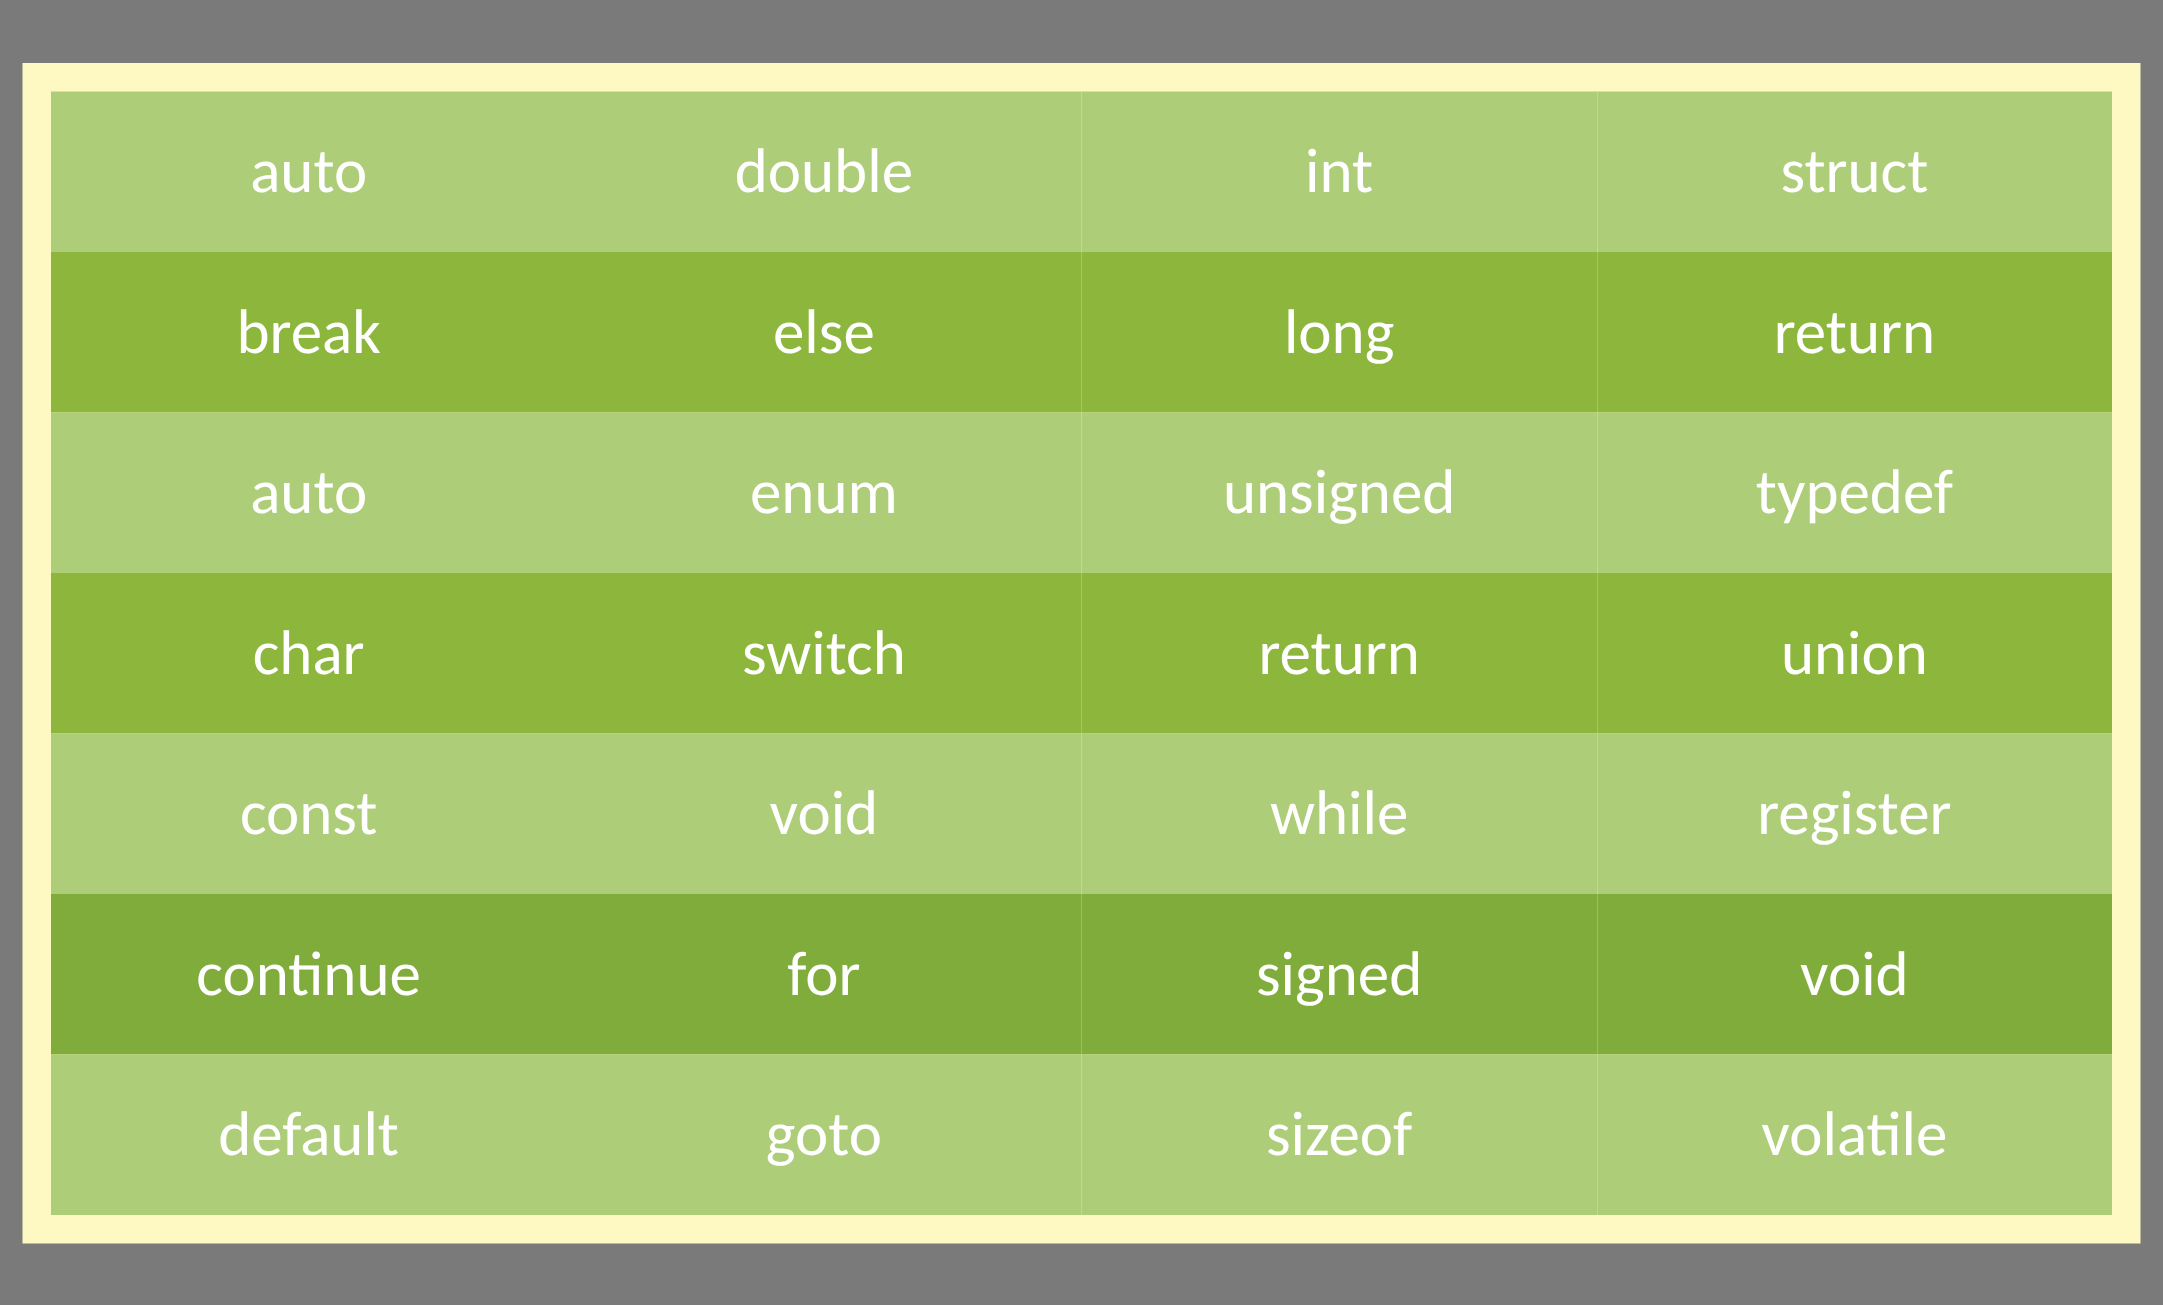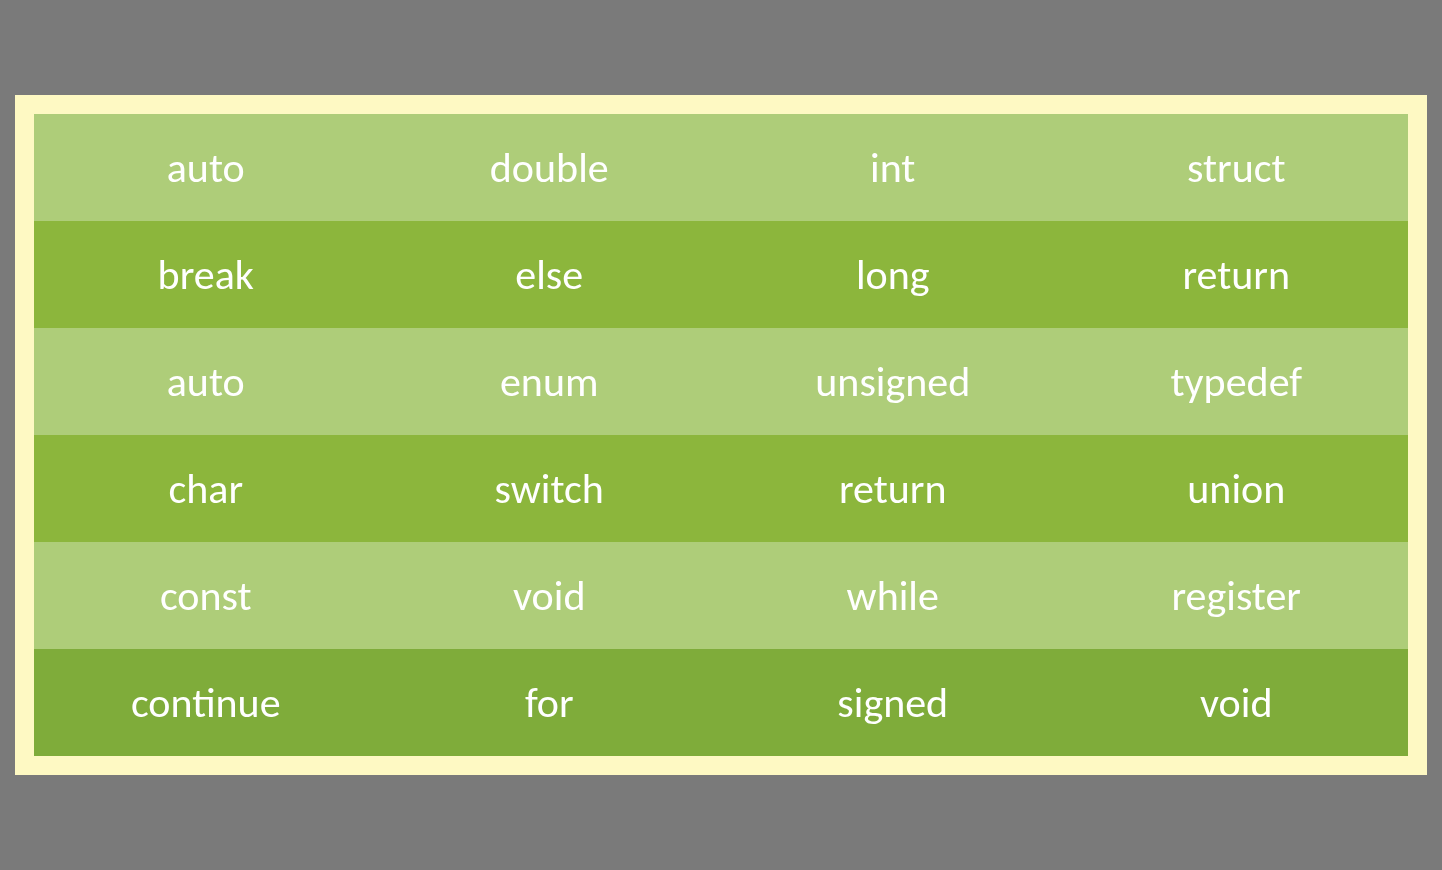--- a/index.html
+++ b/index.html
@@ -79,15 +79,21 @@
         <td>void</td>
         <td>while</td>
         <td>register</td>
       </tr>
       <tr class="row-darker">
         <td>continue</td>
         <td>for</td>
         <td>signed</td>
         <td>void</td>
       </tr>
+      <tr class="row-light">
+        <td>default</td>
+        <td>goto</td>
+        <td>sizeof</td>
+        <td>volatile</td>
+      </tr>
     </tbody>
   </table>
 </div>
 
 </body></html>

